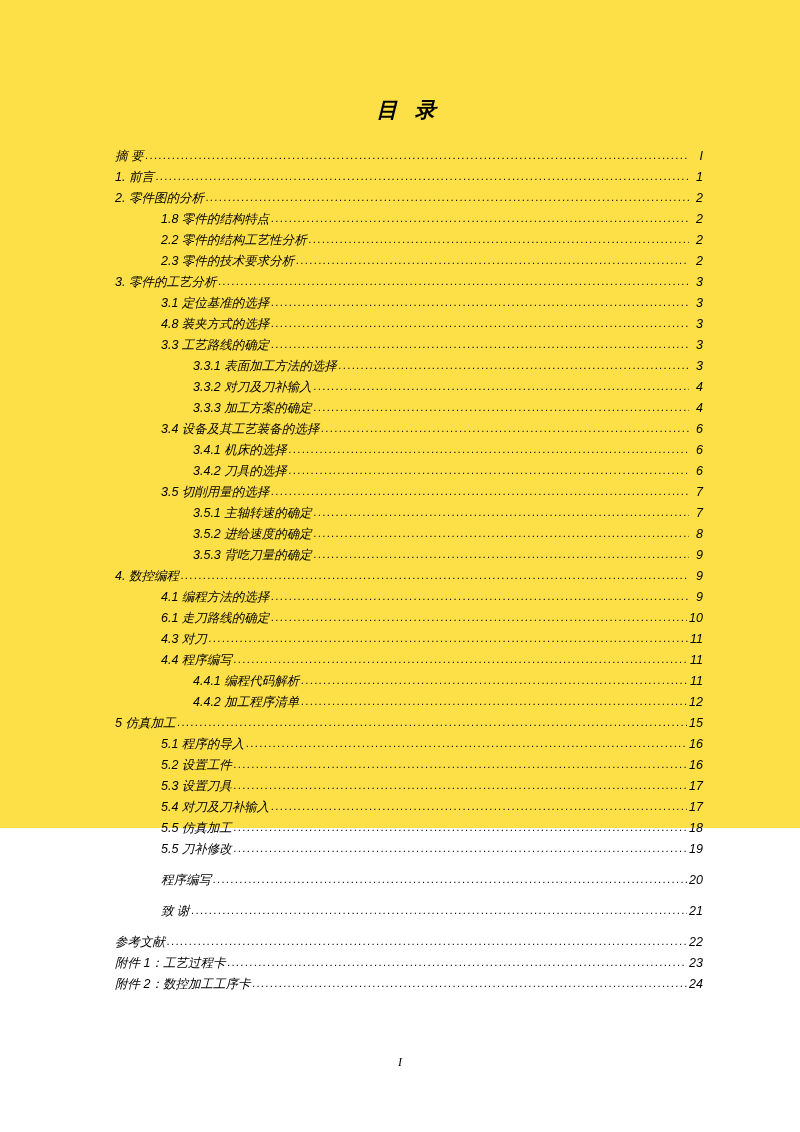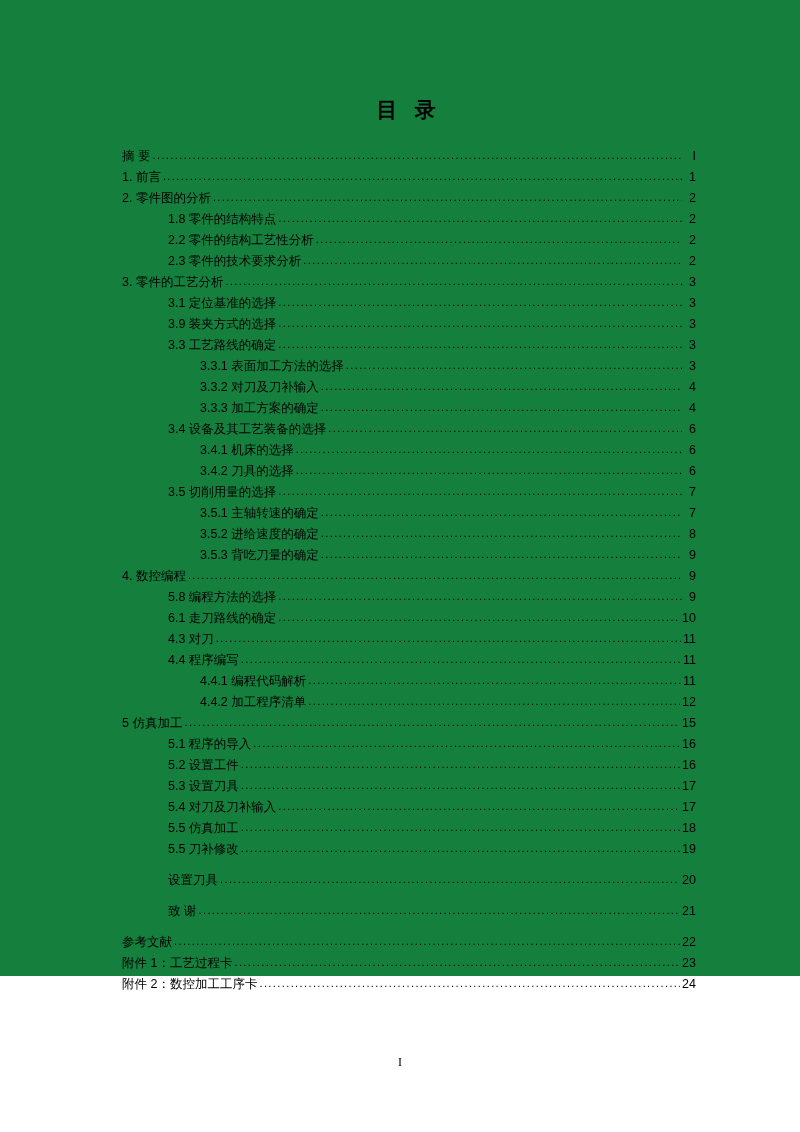--- a/index.html
+++ b/index.html
@@ -12,39 +12,40 @@
     height: 1132px;
     font-family: "Liberation Sans", sans-serif;
     color: #000000;
     position: relative;
   }
   .page {
     position: absolute;
     left: 0;
     top: 0;
     width: 800px;
-    height: 976px;
-    background: #15803d;
+    height: 828px;
+    background: #fde047;
+    font-style: italic;
   }
   .content {
     position: absolute;
     left: 110px;
     top: 96px;
     width: 598px;
   }
   .toc-title {
     text-align: center;
     font-size: 21px;
     font-weight: bold;
     letter-spacing: 6px;
     margin: 0 0 22px 0;
     font-family: "Liberation Serif", serif;
   }
   .toc-list {
-    margin: 12px;
+    margin: 5px;
     padding: 0;
     list-style: none;
   }
   .toc-row {
     display: flex;
     align-items: flex-end;
     font-size: 12.5px;
     line-height: 21px;
     white-space: nowrap;
   }
@@ -126,21 +127,21 @@
           <span class="label">3. 零件的工艺分析</span>
           <span class="dots">...............................................................................................................................................................</span>
           <span class="page-num">3</span>
         </li>
         <li class="toc-row lvl1">
           <span class="label">3.1 定位基准的选择</span>
           <span class="dots">...............................................................................................................................................................</span>
           <span class="page-num">3</span>
         </li>
         <li class="toc-row lvl1">
-          <span class="label">3.9 装夹方式的选择</span>
+          <span class="label">4.8 装夹方式的选择</span>
           <span class="dots">...............................................................................................................................................................</span>
           <span class="page-num">3</span>
         </li>
         <li class="toc-row lvl1">
           <span class="label">3.3 工艺路线的确定</span>
           <span class="dots">...............................................................................................................................................................</span>
           <span class="page-num">3</span>
         </li>
         <li class="toc-row lvl2">
           <span class="label">3.3.1 表面加工方法的选择</span>
@@ -191,21 +192,21 @@
           <span class="label">3.5.3 背吃刀量的确定</span>
           <span class="dots">...............................................................................................................................................................</span>
           <span class="page-num">9</span>
         </li>
         <li class="toc-row lvl0">
           <span class="label">4. 数控编程</span>
           <span class="dots">...............................................................................................................................................................</span>
           <span class="page-num">9</span>
         </li>
         <li class="toc-row lvl1">
-          <span class="label">5.8 编程方法的选择</span>
+          <span class="label">4.1 编程方法的选择</span>
           <span class="dots">...............................................................................................................................................................</span>
           <span class="page-num">9</span>
         </li>
         <li class="toc-row lvl1">
           <span class="label">6.1 走刀路线的确定</span>
           <span class="dots">...............................................................................................................................................................</span>
           <span class="page-num">10</span>
         </li>
         <li class="toc-row lvl1">
           <span class="label">4.3 对刀</span>
@@ -256,21 +257,21 @@
           <span class="label">5.5 仿真加工</span>
           <span class="dots">...............................................................................................................................................................</span>
           <span class="page-num">18</span>
         </li>
         <li class="toc-row lvl1">
           <span class="label">5.5 刀补修改</span>
           <span class="dots">...............................................................................................................................................................</span>
           <span class="page-num">19</span>
         </li>
         <li class="toc-row lvl1 gap-top">
-          <span class="label">设置刀具</span>
+          <span class="label">程序编写</span>
           <span class="dots">...............................................................................................................................................................</span>
           <span class="page-num">20</span>
         </li>
         <li class="toc-row lvl1 gap-top">
           <span class="label">致  谢</span>
           <span class="dots">...............................................................................................................................................................</span>
           <span class="page-num">21</span>
         </li>
         <li class="toc-row lvl0 gap-top">
           <span class="label">参考文献</span>

